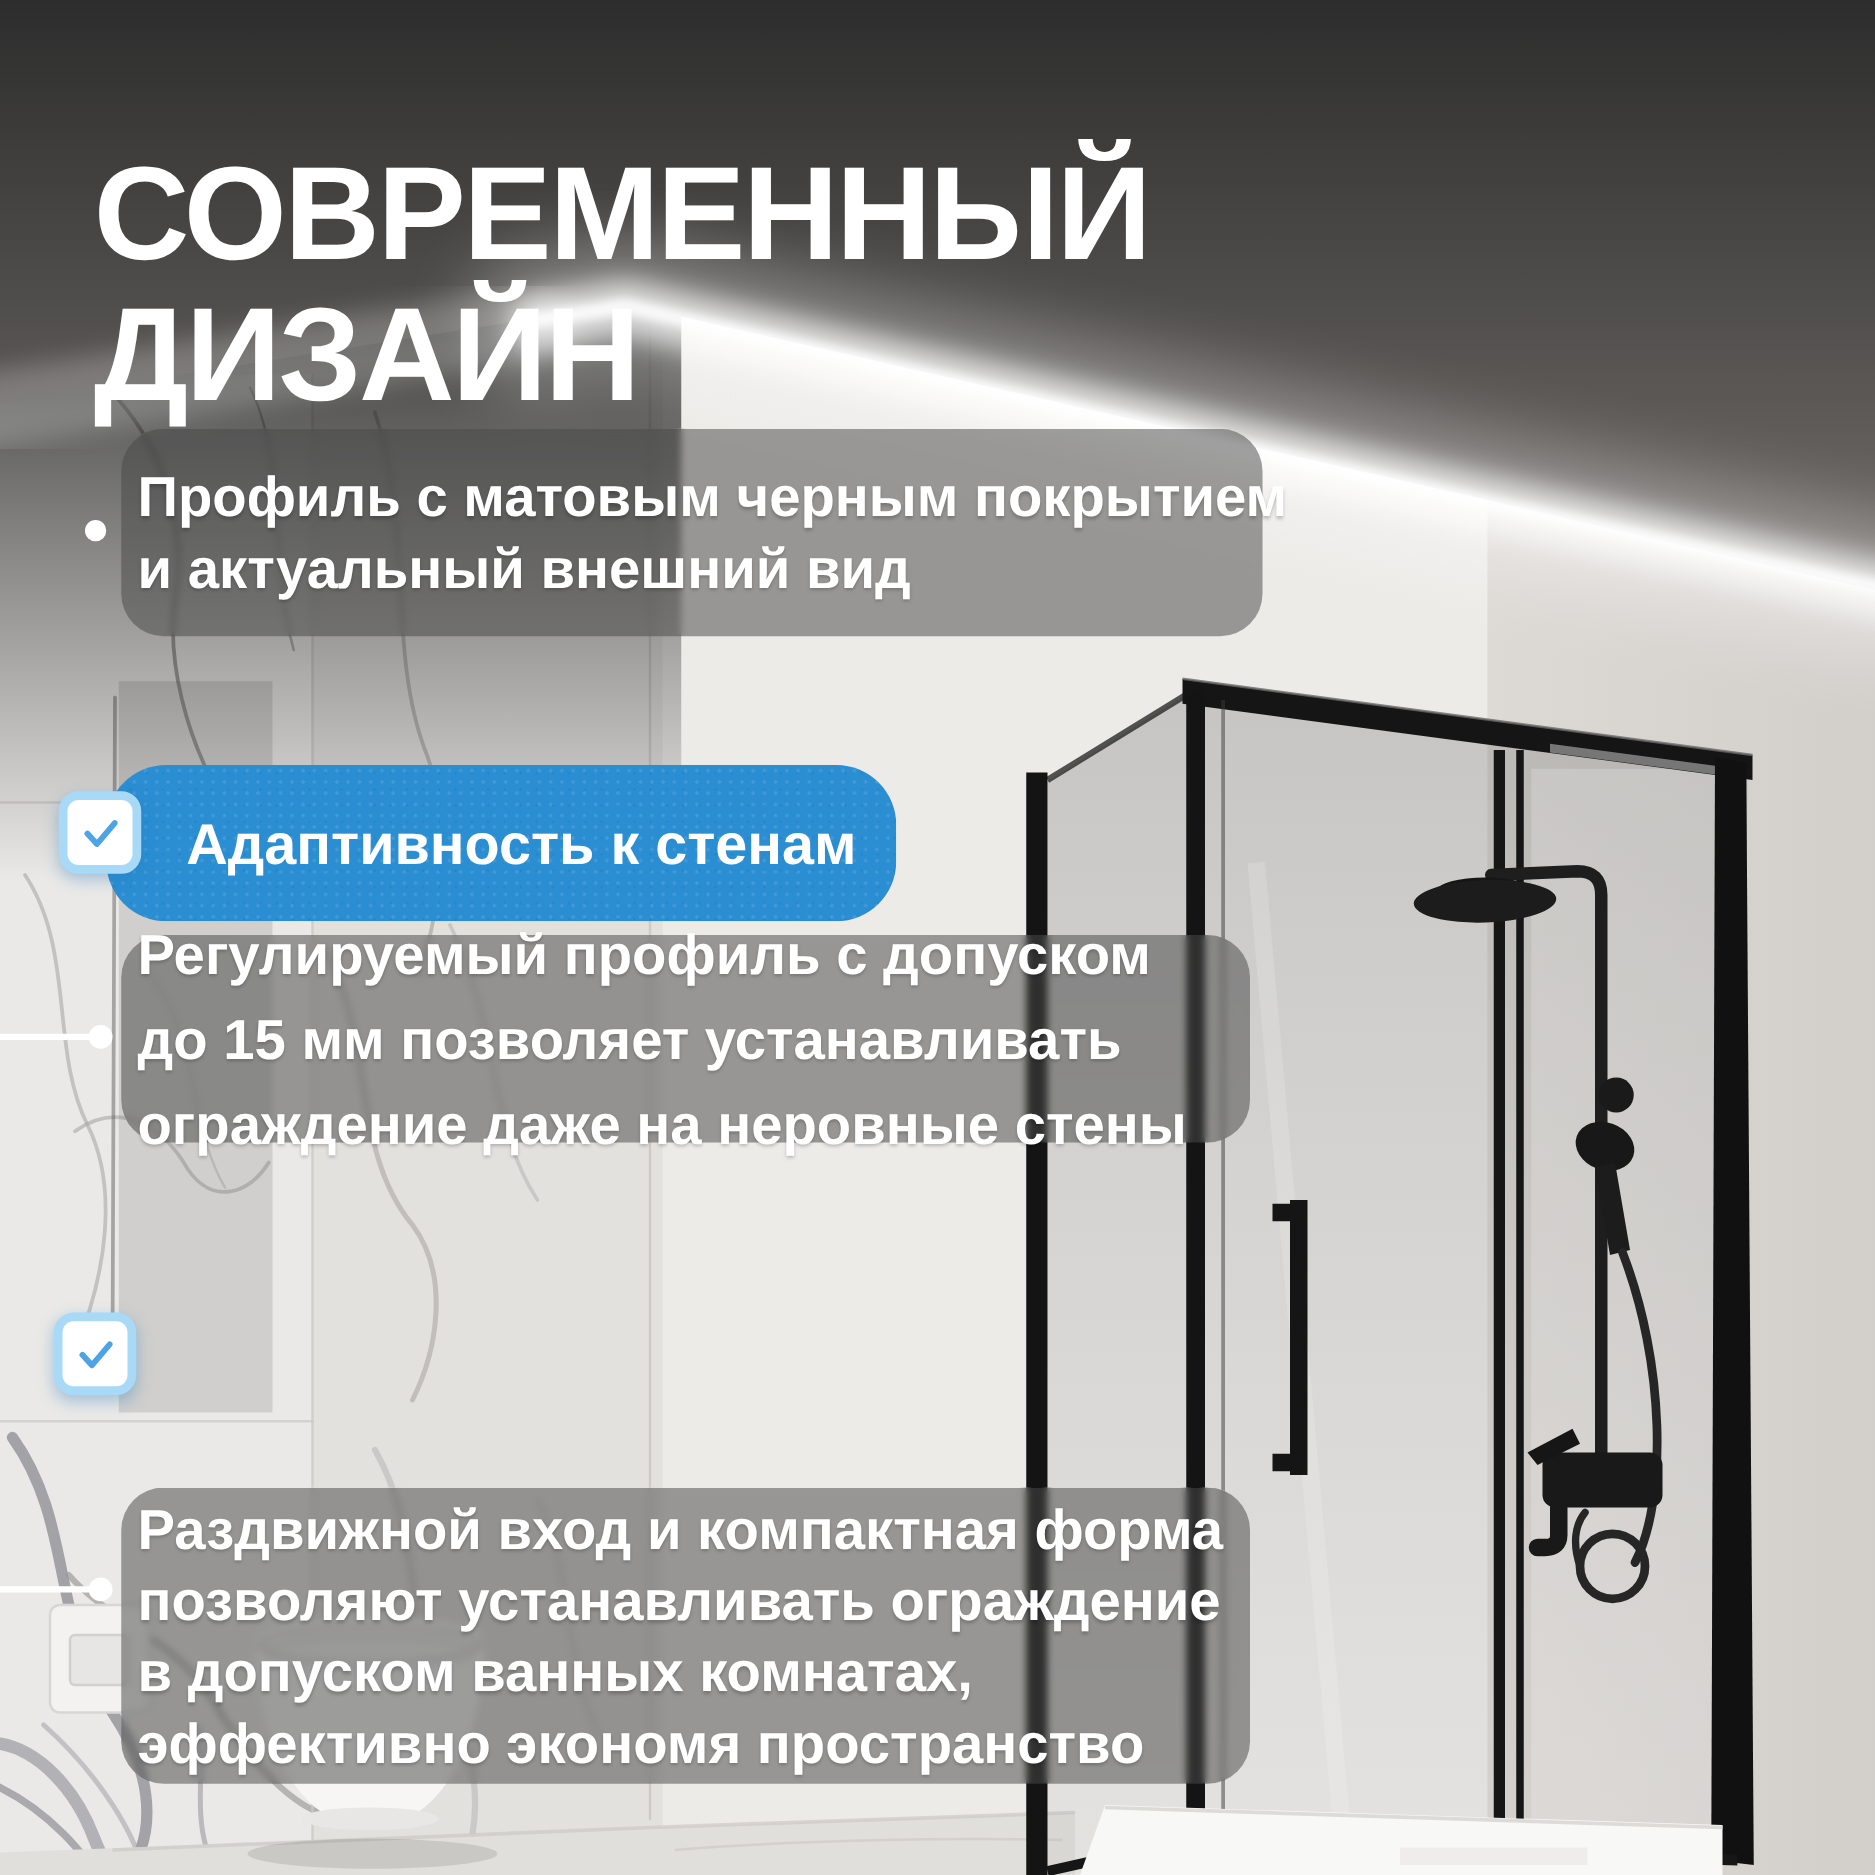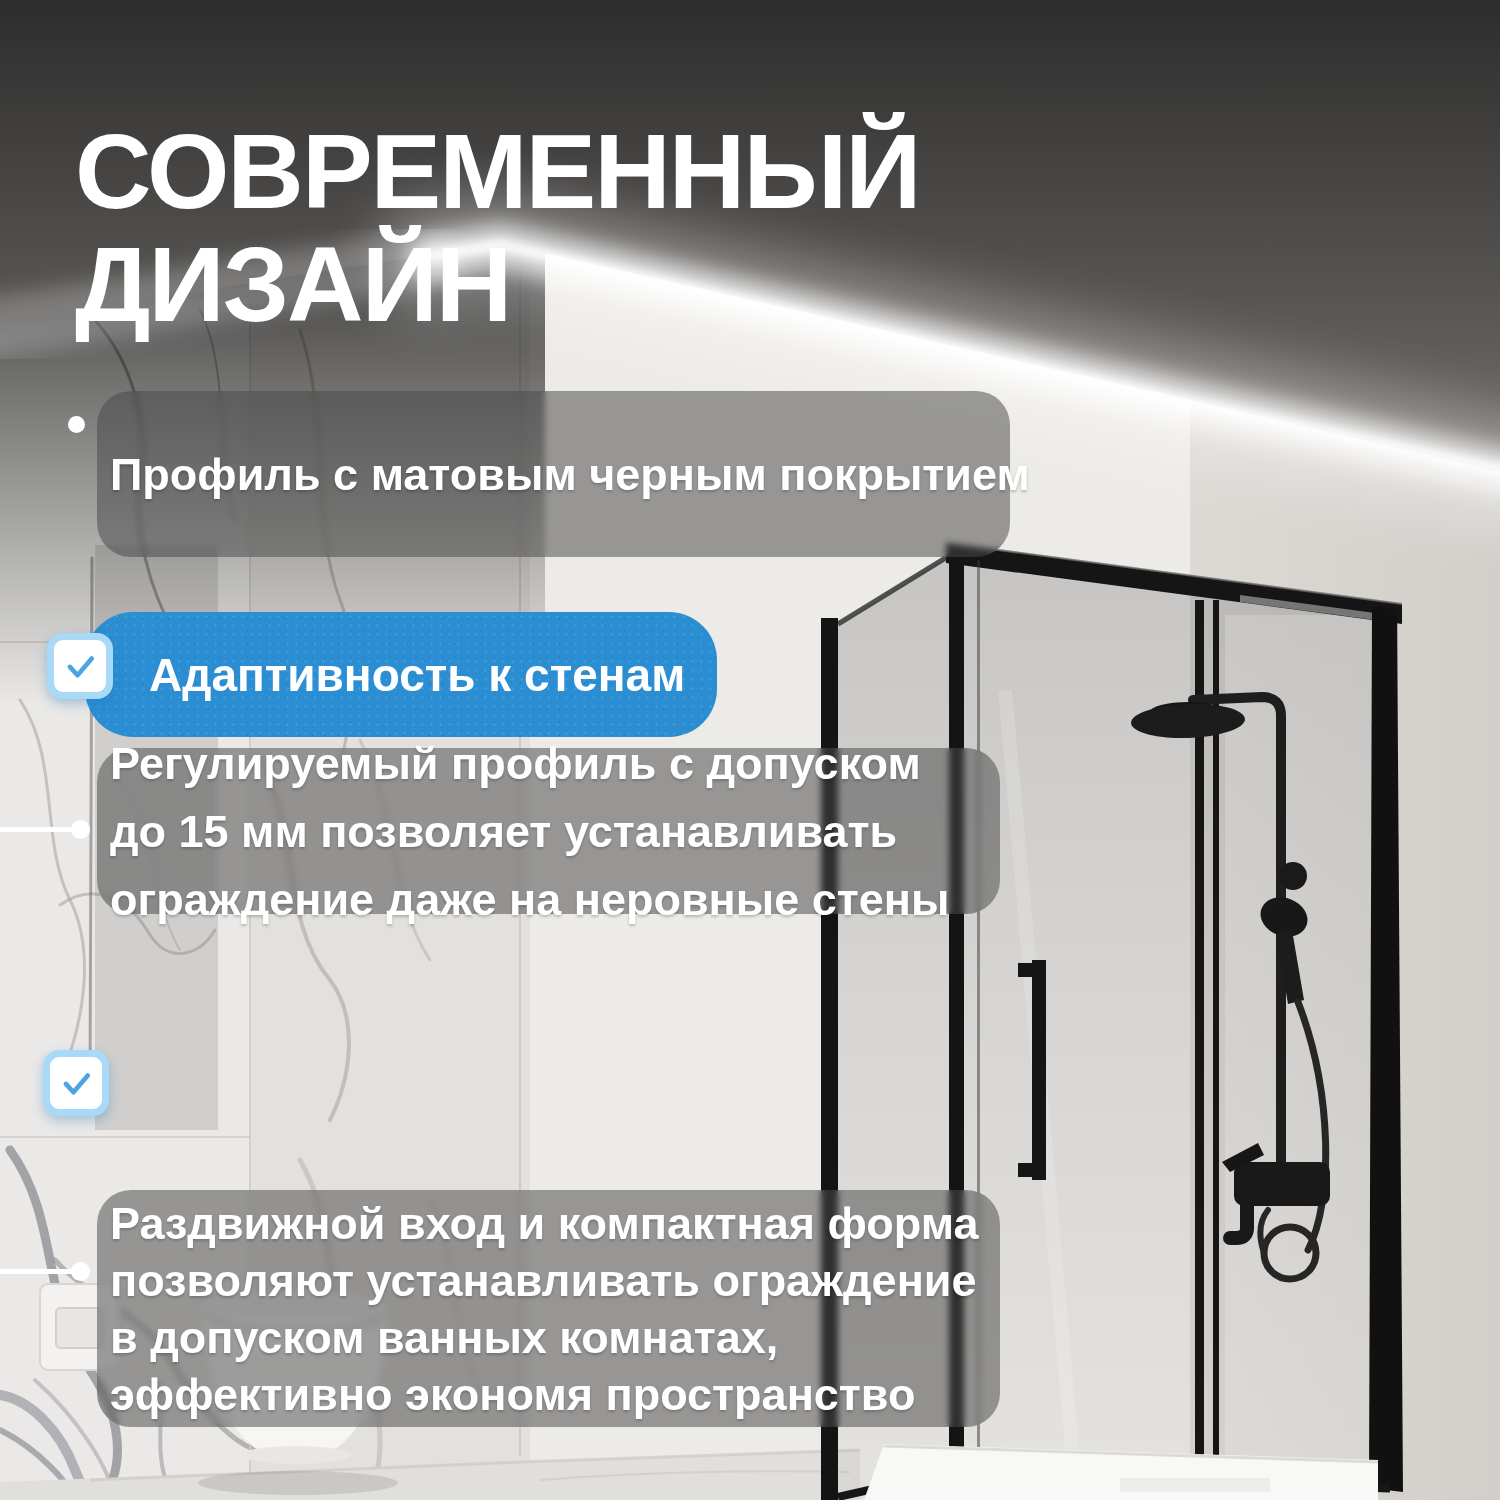--- a/index.html
+++ b/index.html
@@ -11,21 +11,21 @@
          font-size:106px;line-height:113px;font-weight:700;letter-spacing:-2px;
          white-space:nowrap;}
   .title span{display:block;}
 
   .panel{position:absolute;z-index:3;box-sizing:border-box;
          background:rgba(72,72,72,.52);border-radius:34px;
          -webkit-backdrop-filter:blur(3px);backdrop-filter:blur(3px);
          color:#fff;font-size:45px;line-height:57px;font-weight:700;
          padding:0 24px 0 13px;display:flex;flex-direction:column;justify-content:center;
          text-shadow:0 2px 3px rgba(0,0,0,.22);white-space:nowrap;}
-  .panel-1{left:97px;top:343px;width:913px;height:166px;margin-top:48px;}
+  .panel-1{left:97px;top:343px;width:913px;height:166px;}
   .panel-2{left:97px;top:748px;width:903px;height:166px;gap:11px;}
   .panel-3{left:97px;top:1166px;width:903px;height:237px;margin-top:24px;}
 
   .bullet{position:absolute;z-index:4;width:17px;height:17px;border-radius:50%;background:#fff;}
   .bullet-1{left:68px;top:416px;}
 
   .callout-line{position:absolute;z-index:4;height:5px;background:#fff;}
   .callout-dot{position:absolute;z-index:4;width:19px;height:19px;border-radius:50%;background:#fff;}
   .callout-line-2{left:0;top:827px;width:74px;}
   .callout-dot-2{left:71px;top:820px;}
@@ -195,20 +195,21 @@
   </svg>
 
   <h1 class="title">
     <span>СОВРЕМЕННЫЙ</span>
     <span>ДИЗАЙН</span>
   </h1>
 
   <div class="bullet bullet-1"></div>
   <div class="panel panel-1">
     <div>Профиль с матовым черным покрытием</div>
+    <div>и актуальный внешний вид</div>
   </div>
 
   <div class="badge badge-1">
     <span>Адаптивность к стенам</span>
   </div>
   <div class="checkbox checkbox-1">
     <svg width="42" height="42" viewBox="0 0 50 50">
       <path d="M13,26 L22,36 L39,16" fill="none" stroke="#4da3e3" stroke-width="5.5" stroke-linecap="round" stroke-linejoin="round"></path>
     </svg>
   </div>

